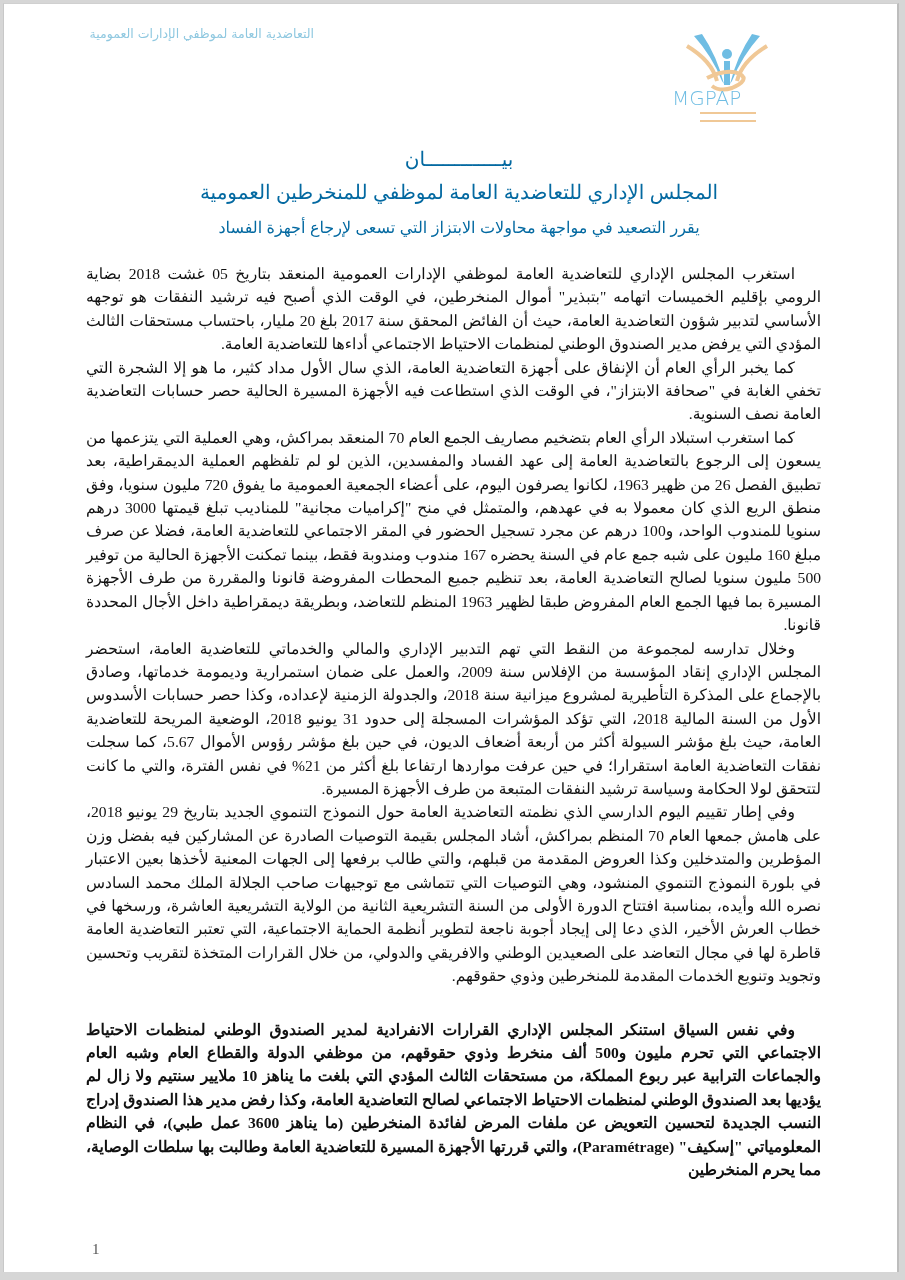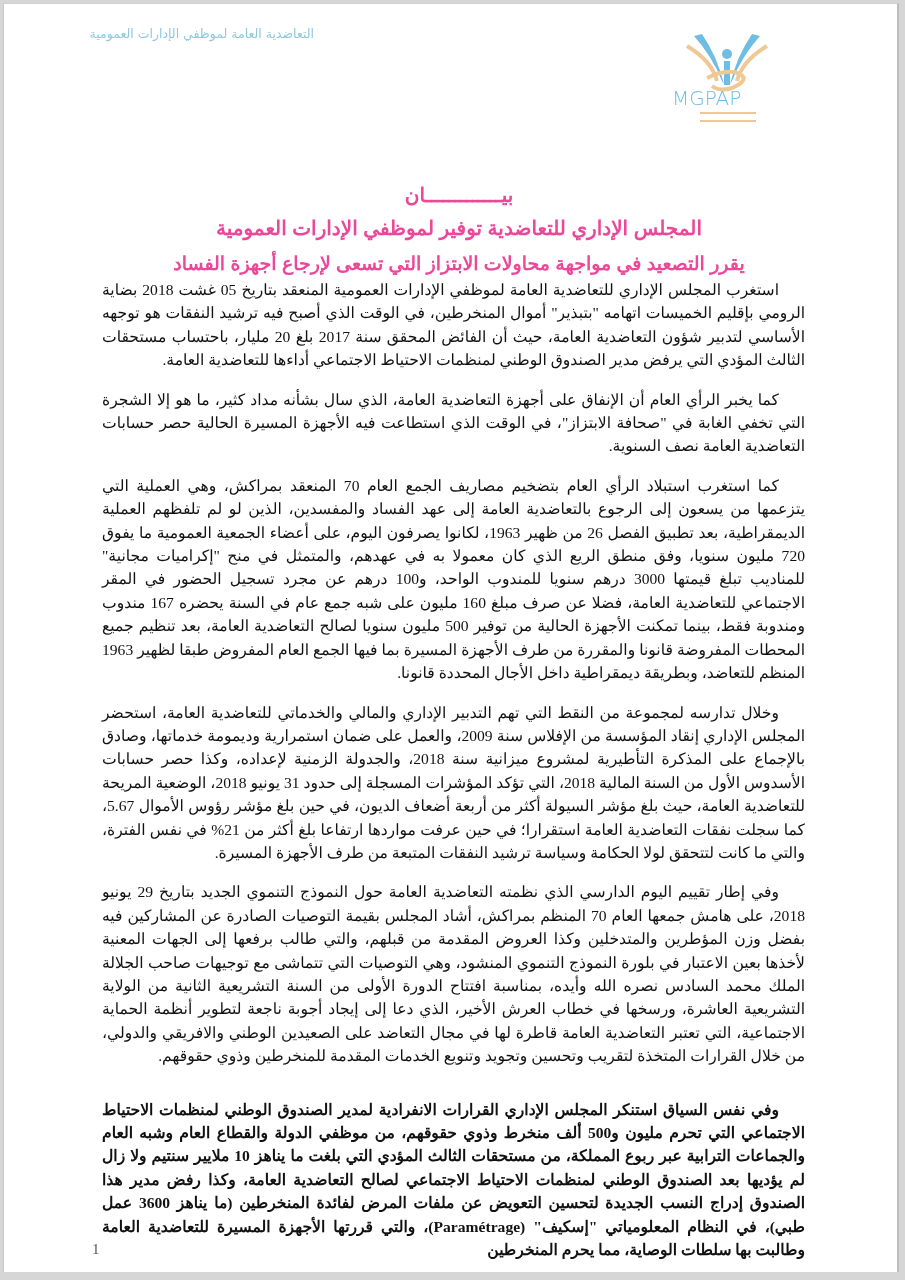--- a/index.html
+++ b/index.html
@@ -20,30 +20,30 @@
     .logo-text {
       position: absolute; left: 0; top: 60px; width: 110px; 
       font-family: "DejaVu Sans", sans-serif; font-size: 20px; color: #6fbde3; font-weight: 300;
       letter-spacing: 0px;
     }
     .logo-sub {
       position: absolute; left: 28px; top: 86px; width: 56px; height: 6px;
       border-top: 2px solid #f0c896; border-bottom: 2px solid #f0c896;
     }
     .titles { position: absolute; left: 60px; top: 140px; width: 790px; text-align: center; direction: rtl;
-      font-family: "Liberation Sans", sans-serif; font-weight: bold; color: #ec4899; margin-top: 36px; }
+      font-family: "Liberation Sans", sans-serif; font-weight: normal; color: #0369a1; }
     .t1 { font-size: 20px; line-height: 30px; margin-top: 0; }
     .t2 { font-size: 20px; line-height: 36px; }
-    .t3 { font-size: 19px; line-height: 36px; }
+    .t3 { font-size: 16px; line-height: 36px; }
     .body-text {
       position: absolute; left: 82px; top: 258px; width: 735px;
       direction: rtl; text-align: justify;
       font-family: "Liberation Serif", serif; font-size: 15.6px; line-height: 23.4px; color: #111;
     }
-    .body-text p { margin: 16px; text-indent: 26px; }
+    .body-text p { margin: 0; text-indent: 26px; }
     .body-text p.gap { margin-top: 30px; font-weight: bold; }
     .page-number {
       position: absolute; left: 88px; top: 1237px;
       font-family: "Liberation Serif", serif; font-size: 15px; color: #555;
     }
   </style>
 </head>
 <body>
 
 <div class="page">
@@ -58,27 +58,27 @@
       <path d="M15 20 Q40 35 45 55" stroke="#f0c896" stroke-width="4" fill="none"></path>
       <path d="M95 20 Q70 35 65 55" stroke="#f0c896" stroke-width="4" fill="none"></path>
       <path d="M35 52 Q55 42 68 48 Q78 54 60 62 Q48 66 40 60" stroke="#f0c896" stroke-width="4" fill="none"></path>
     </svg>
     <div class="logo-text">MGPAP</div>
     <div class="logo-sub"></div>
   </div>
 
   <div class="titles">
     <div class="t1">بيـــــــــــــان</div>
-    <div class="t2">المجلس الإداري للتعاضدية توفير لموظفي الإدارات العمومية</div>
+    <div class="t2">المجلس الإداري للتعاضدية العامة لموظفي للمنخرطين العمومية</div>
     <div class="t3">يقرر التصعيد في مواجهة محاولات الابتزاز التي تسعى لإرجاع أجهزة الفساد</div>
   </div>
 
   <div class="body-text">
     <p>استغرب المجلس الإداري للتعاضدية العامة لموظفي الإدارات العمومية المنعقد بتاريخ 05 غشت 2018 بضاية الرومي بإقليم الخميسات اتهامه "بتبذير" أموال المنخرطين، في الوقت الذي أصبح فيه ترشيد النفقات هو توجهه الأساسي لتدبير شؤون التعاضدية العامة، حيث أن الفائض المحقق سنة 2017 بلغ 20 مليار، باحتساب مستحقات الثالث المؤدي التي يرفض مدير الصندوق الوطني لمنظمات الاحتياط الاجتماعي أداءها للتعاضدية العامة.</p>
-    <p>كما يخبر الرأي العام أن الإنفاق على أجهزة التعاضدية العامة، الذي سال بشأنه مداد كثير، ما هو إلا الشجرة التي تخفي الغابة في "صحافة الابتزاز"، في الوقت الذي استطاعت فيه الأجهزة المسيرة الحالية حصر حسابات التعاضدية العامة نصف السنوية.</p>
+    <p>كما يخبر الرأي العام أن الإنفاق على أجهزة التعاضدية العامة، الذي سال الأول مداد كثير، ما هو إلا الشجرة التي تخفي الغابة في "صحافة الابتزاز"، في الوقت الذي استطاعت فيه الأجهزة المسيرة الحالية حصر حسابات التعاضدية العامة نصف السنوية.</p>
     <p>كما استغرب استبلاد الرأي العام بتضخيم مصاريف الجمع العام 70 المنعقد بمراكش، وهي العملية التي يتزعمها من يسعون إلى الرجوع بالتعاضدية العامة إلى عهد الفساد والمفسدين، الذين لو لم تلفظهم العملية الديمقراطية، بعد تطبيق الفصل 26 من ظهير 1963، لكانوا يصرفون اليوم، على أعضاء الجمعية العمومية ما يفوق 720 مليون سنويا، وفق منطق الريع الذي كان معمولا به في عهدهم، والمتمثل في منح "إكراميات مجانية" للمناديب تبلغ قيمتها 3000 درهم سنويا للمندوب الواحد، و100 درهم عن مجرد تسجيل الحضور في المقر الاجتماعي للتعاضدية العامة، فضلا عن صرف مبلغ 160 مليون على شبه جمع عام في السنة يحضره 167 مندوب ومندوبة فقط، بينما تمكنت الأجهزة الحالية من توفير 500 مليون سنويا لصالح التعاضدية العامة، بعد تنظيم جميع المحطات المفروضة قانونا والمقررة من طرف الأجهزة المسيرة بما فيها الجمع العام المفروض طبقا لظهير 1963 المنظم للتعاضد، وبطريقة ديمقراطية داخل الأجال المحددة قانونا.</p>
     <p>وخلال تدارسه لمجموعة من النقط التي تهم التدبير الإداري والمالي والخدماتي للتعاضدية العامة، استحضر المجلس الإداري إنقاد المؤسسة من الإفلاس سنة 2009، والعمل على ضمان استمرارية وديمومة خدماتها، وصادق بالإجماع على المذكرة التأطيرية لمشروع ميزانية سنة 2018، والجدولة الزمنية لإعداده، وكذا حصر حسابات الأسدوس الأول من السنة المالية 2018، التي تؤكد المؤشرات المسجلة إلى حدود 31 يونيو 2018، الوضعية المريحة للتعاضدية العامة، حيث بلغ مؤشر السيولة أكثر من أربعة أضعاف الديون، في حين بلغ مؤشر رؤوس الأموال 5.67، كما سجلت نفقات التعاضدية العامة استقرارا؛ في حين عرفت مواردها ارتفاعا بلغ أكثر من 21% في نفس الفترة، والتي ما كانت لتتحقق لولا الحكامة وسياسة ترشيد النفقات المتبعة من طرف الأجهزة المسيرة.</p>
     <p>وفي إطار تقييم اليوم الدارسي الذي نظمته التعاضدية العامة حول النموذج التنموي الجديد بتاريخ 29 يونيو 2018، على هامش جمعها العام 70 المنظم بمراكش، أشاد المجلس بقيمة التوصيات الصادرة عن المشاركين فيه بفضل وزن المؤطرين والمتدخلين وكذا العروض المقدمة من قبلهم، والتي طالب برفعها إلى الجهات المعنية لأخذها بعين الاعتبار في بلورة النموذج التنموي المنشود، وهي التوصيات التي تتماشى مع توجيهات صاحب الجلالة الملك محمد السادس نصره الله وأيده، بمناسبة افتتاح الدورة الأولى من السنة التشريعية الثانية من الولاية التشريعية العاشرة، ورسخها في خطاب العرش الأخير، الذي دعا إلى إيجاد أجوبة ناجعة لتطوير أنظمة الحماية الاجتماعية، التي تعتبر التعاضدية العامة قاطرة لها في مجال التعاضد على الصعيدين الوطني والافريقي والدولي، من خلال القرارات المتخذة لتقريب وتحسين وتجويد وتنويع الخدمات المقدمة للمنخرطين وذوي حقوقهم.</p>
     <p class="gap">وفي نفس السياق استنكر المجلس الإداري القرارات الانفرادية لمدير الصندوق الوطني لمنظمات الاحتياط الاجتماعي التي تحرم مليون و500 ألف منخرط وذوي حقوقهم، من موظفي الدولة والقطاع العام وشبه العام والجماعات الترابية عبر ربوع المملكة، من مستحقات الثالث المؤدي التي بلغت ما يناهز 10 ملايير سنتيم ولا زال لم يؤديها بعد الصندوق الوطني لمنظمات الاحتياط الاجتماعي لصالح التعاضدية العامة، وكذا رفض مدير هذا الصندوق إدراج النسب الجديدة لتحسين التعويض عن ملفات المرض لفائدة المنخرطين (ما يناهز 3600 عمل طبي)، في النظام المعلومياتي "إسكيف" (Paramétrage)، والتي قررتها الأجهزة المسيرة للتعاضدية العامة وطالبت بها سلطات الوصاية، مما يحرم المنخرطين</p>
   </div>
 
   <div class="page-number">1</div>
 </div>
 
 </body></html>

